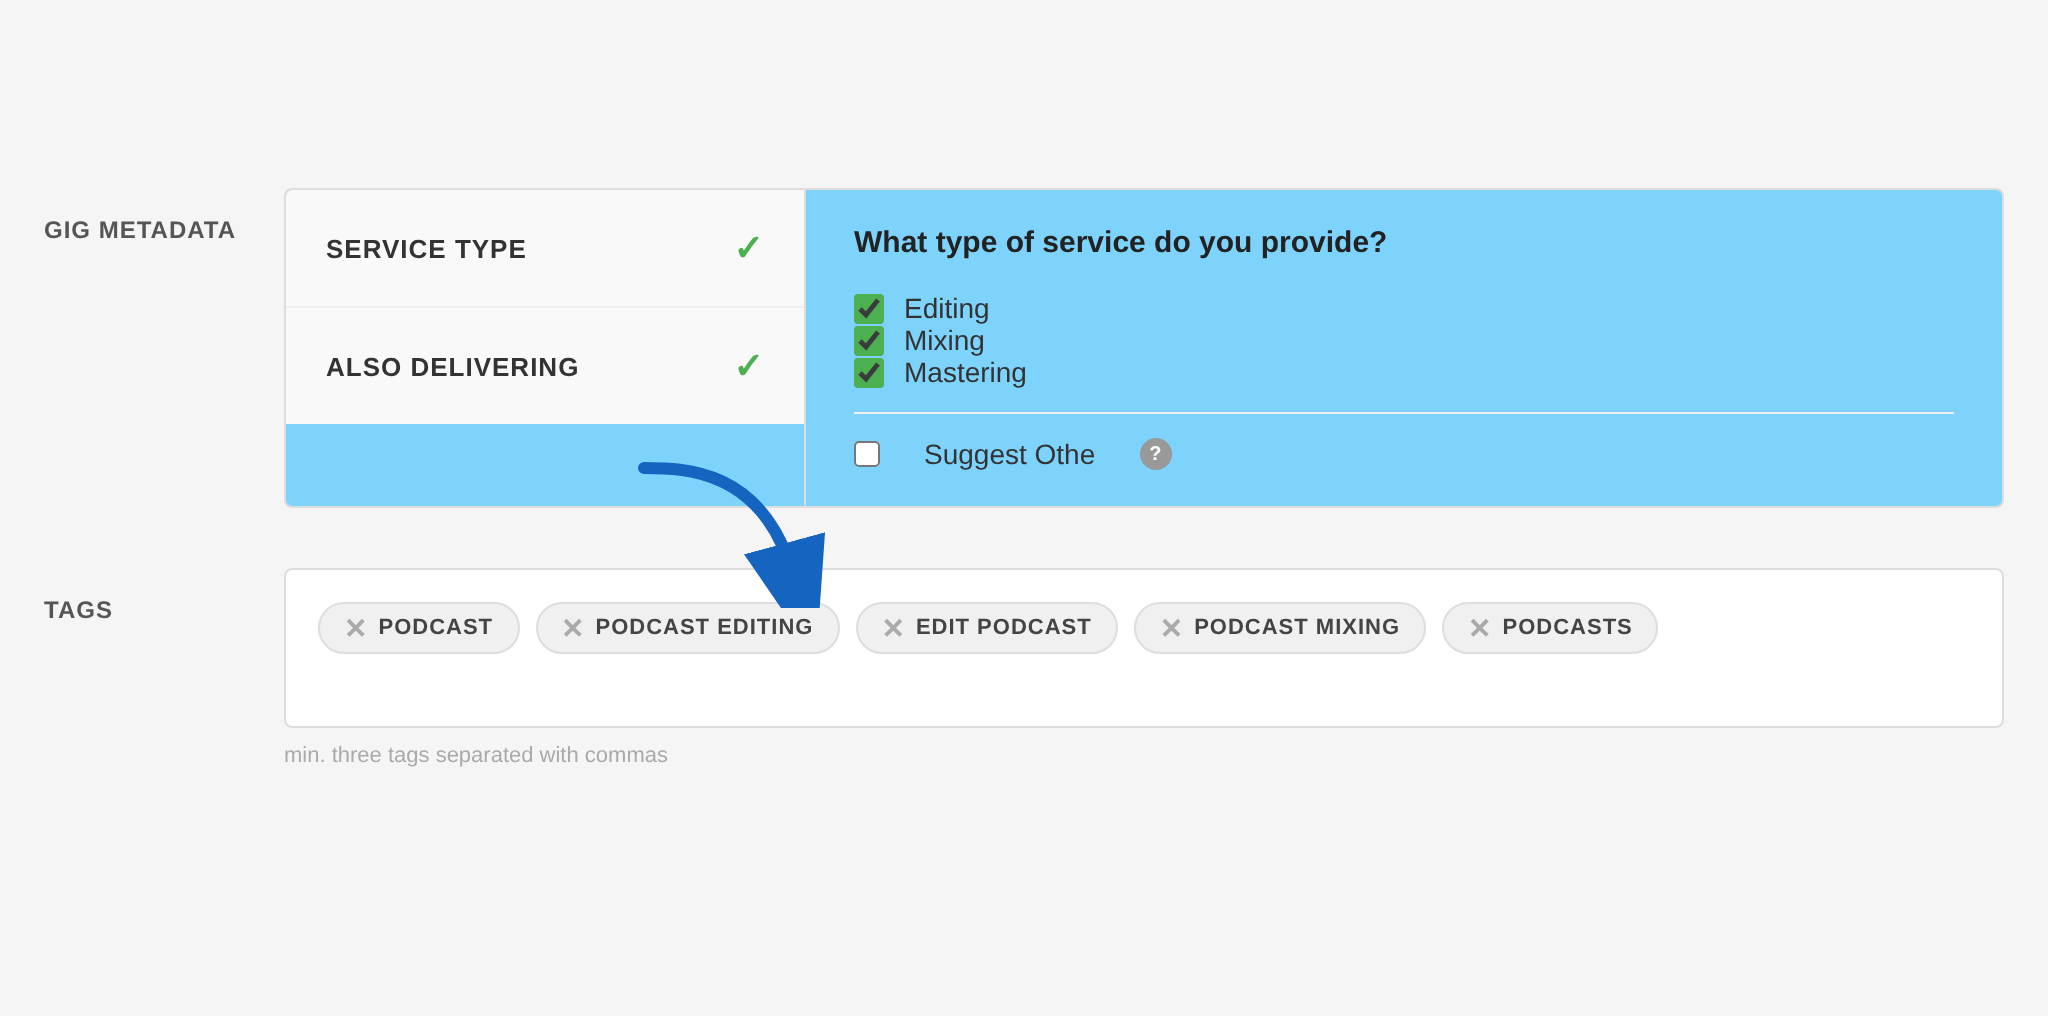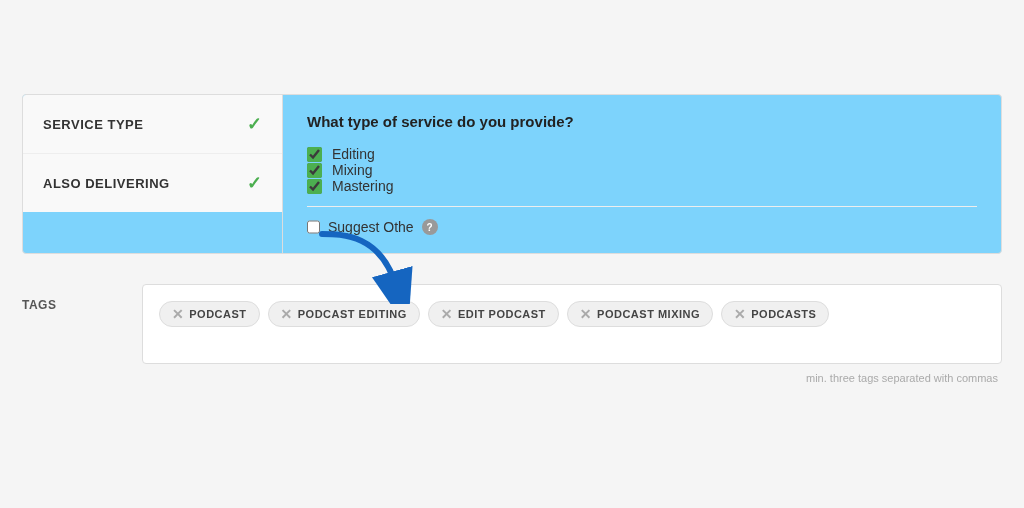--- a/index.html
+++ b/index.html
@@ -102,21 +102,21 @@
       font-size: 14px;
       color: #333;
     }
     .divider {
       border: none;
       border-top: 1px solid #eee;
       margin: 12px 0;
     }
     .suggest-row {
       display: flex;
-      gap: 8px;
+      gap: 22px;
     }
     .suggest-label {
       font-size: 14px;
       color: #333;
     }
     .help-icon {
       display: inline-flex;
       align-items: center;
       justify-content: center;
       width: 16px;
@@ -171,33 +171,34 @@
       letter-spacing: 0.5px;
       text-transform: uppercase;
     }
     .tag-remove {
       color: #aaa;
       font-size: 14px;
       cursor: pointer;
       line-height: 1;
     }
     .tags-hint {
-      text-align: right;
+      text-align: left;
       font-size: 11px;
       color: #aaa;
       margin-top: 8px;
       padding-right: 4px;
     }
   </style>
 </head>
 <body>
 
 <div class="page-wrapper">
 
   <div class="section">
+    <div class="section-label">GIG METADATA</div>
     <div class="section-content">
       <div class="meta-table">
 
         <div class="meta-left">
           <div class="meta-row">
             <span class="meta-row-label">SERVICE TYPE</span>
             <span class="check-icon">✓</span>
           </div>
           <div class="meta-row">
             <span class="meta-row-label">ALSO DELIVERING</span>

